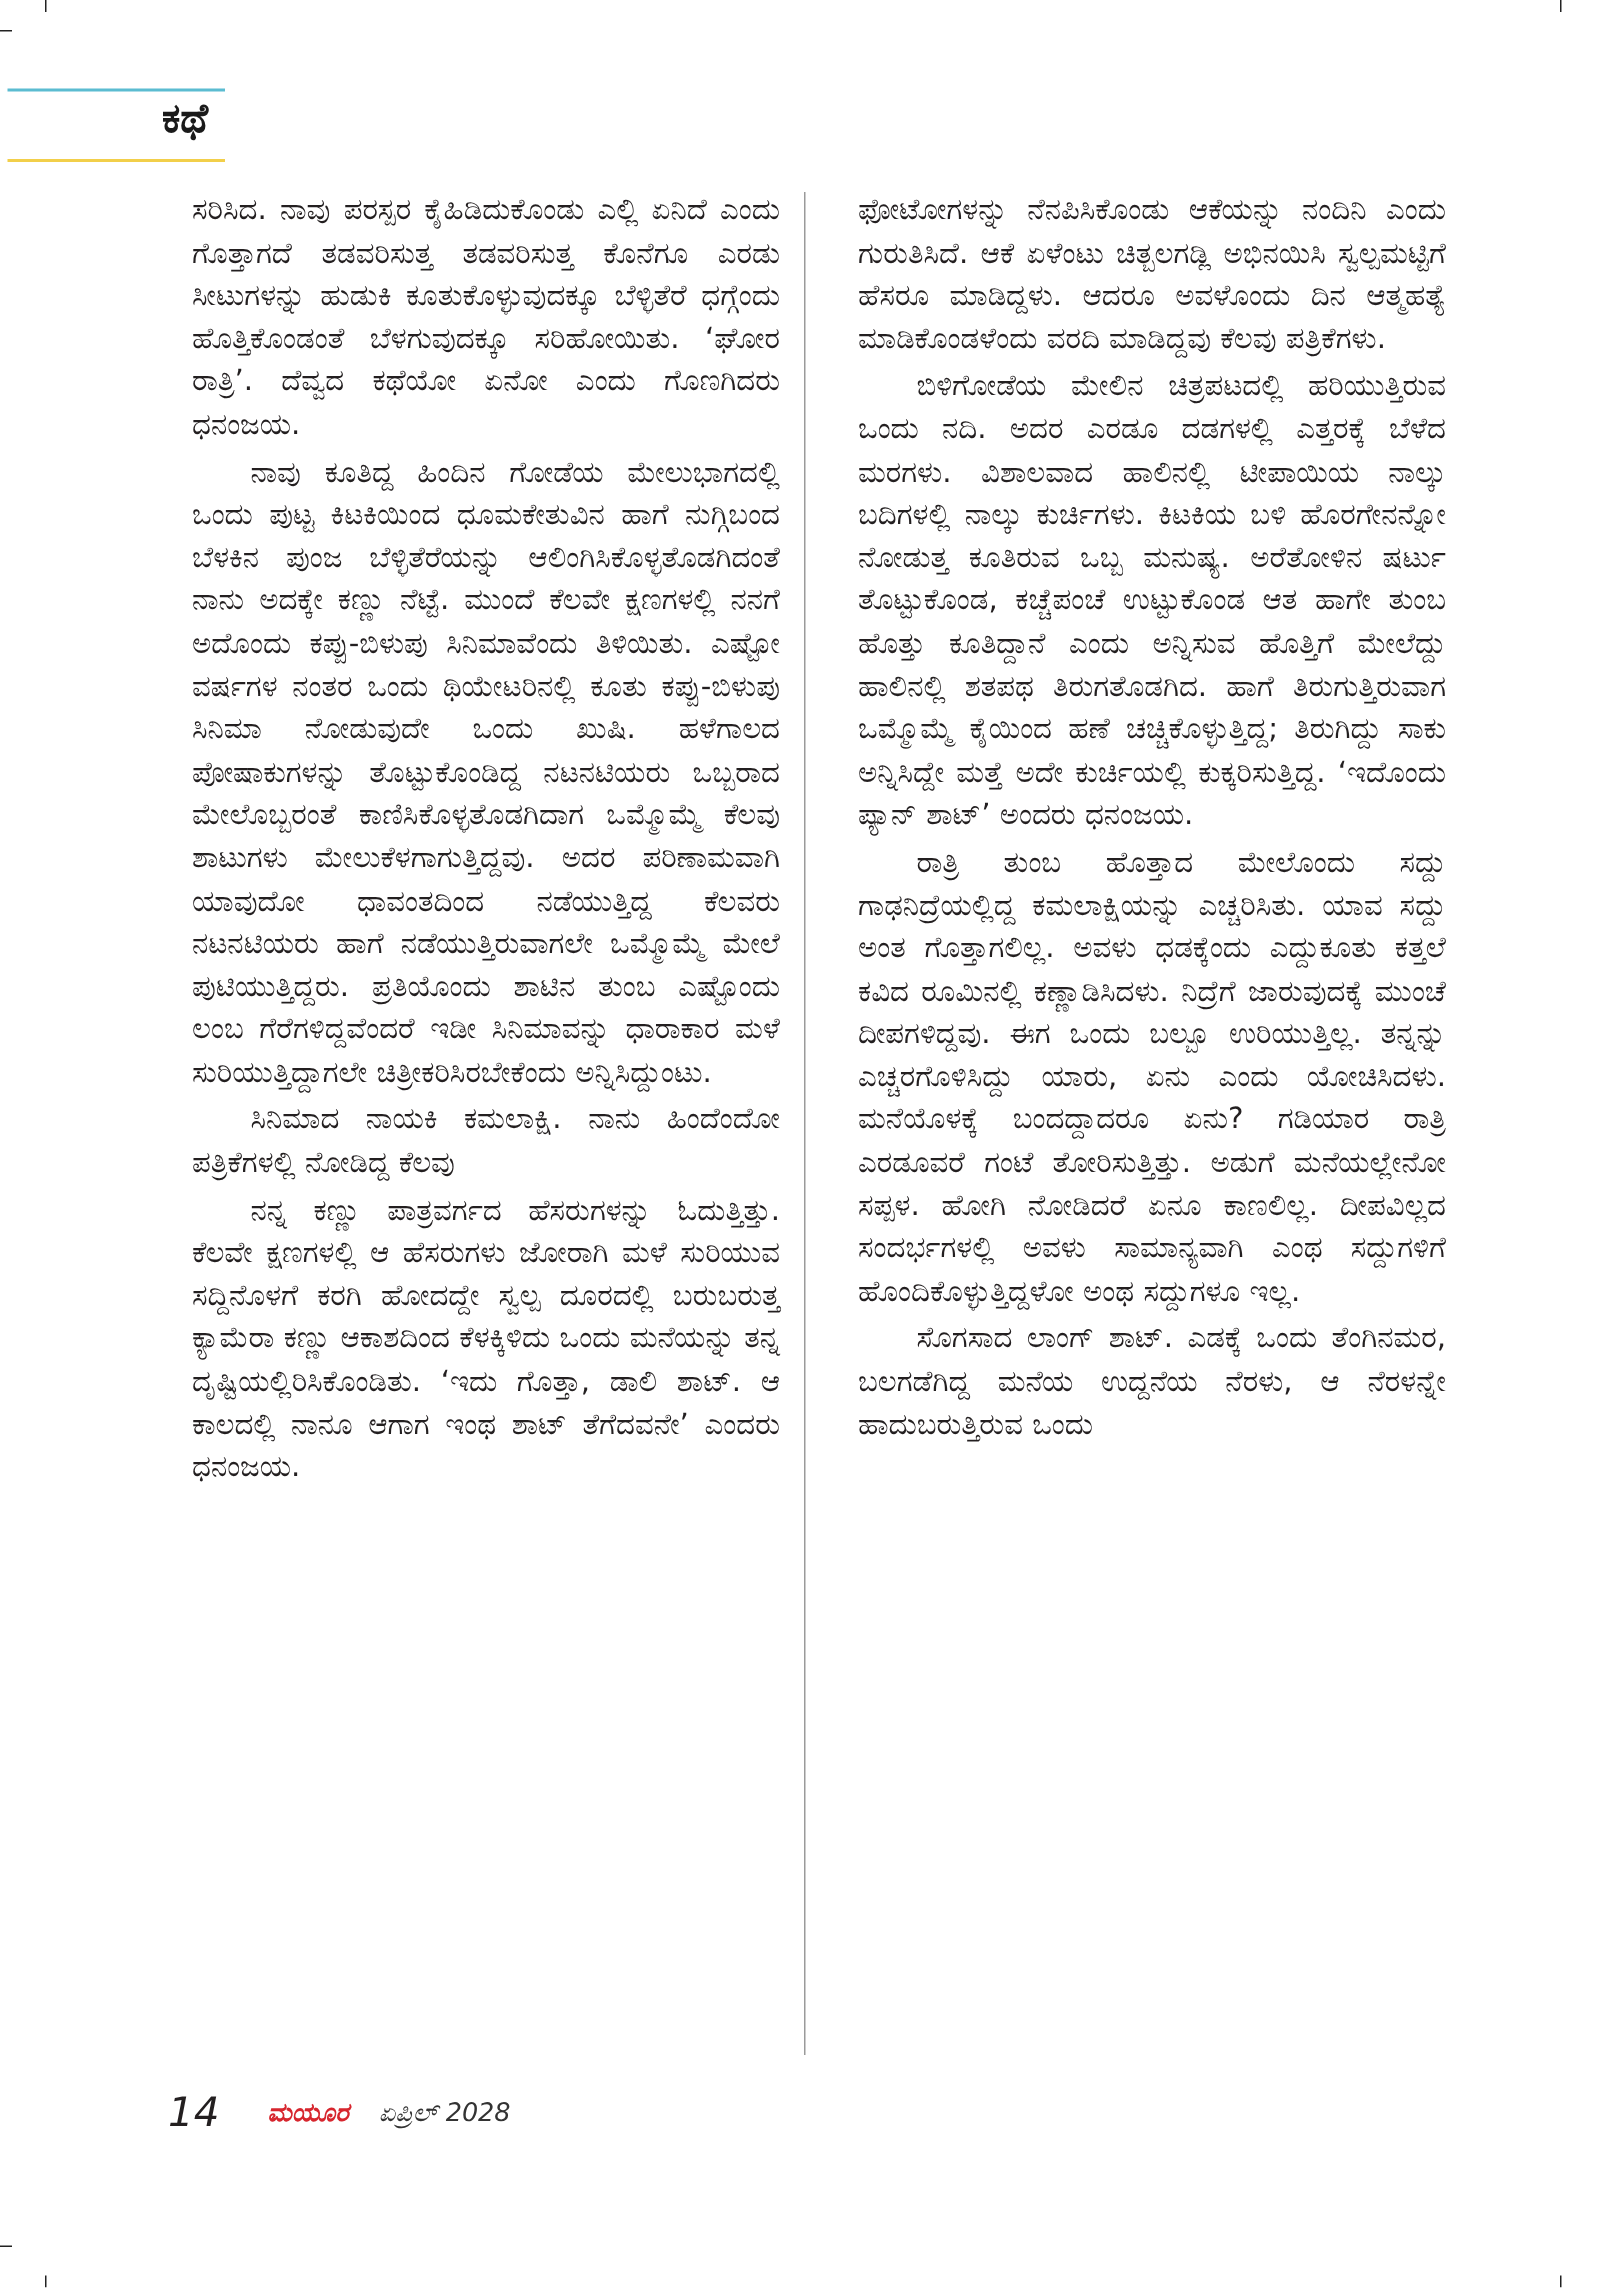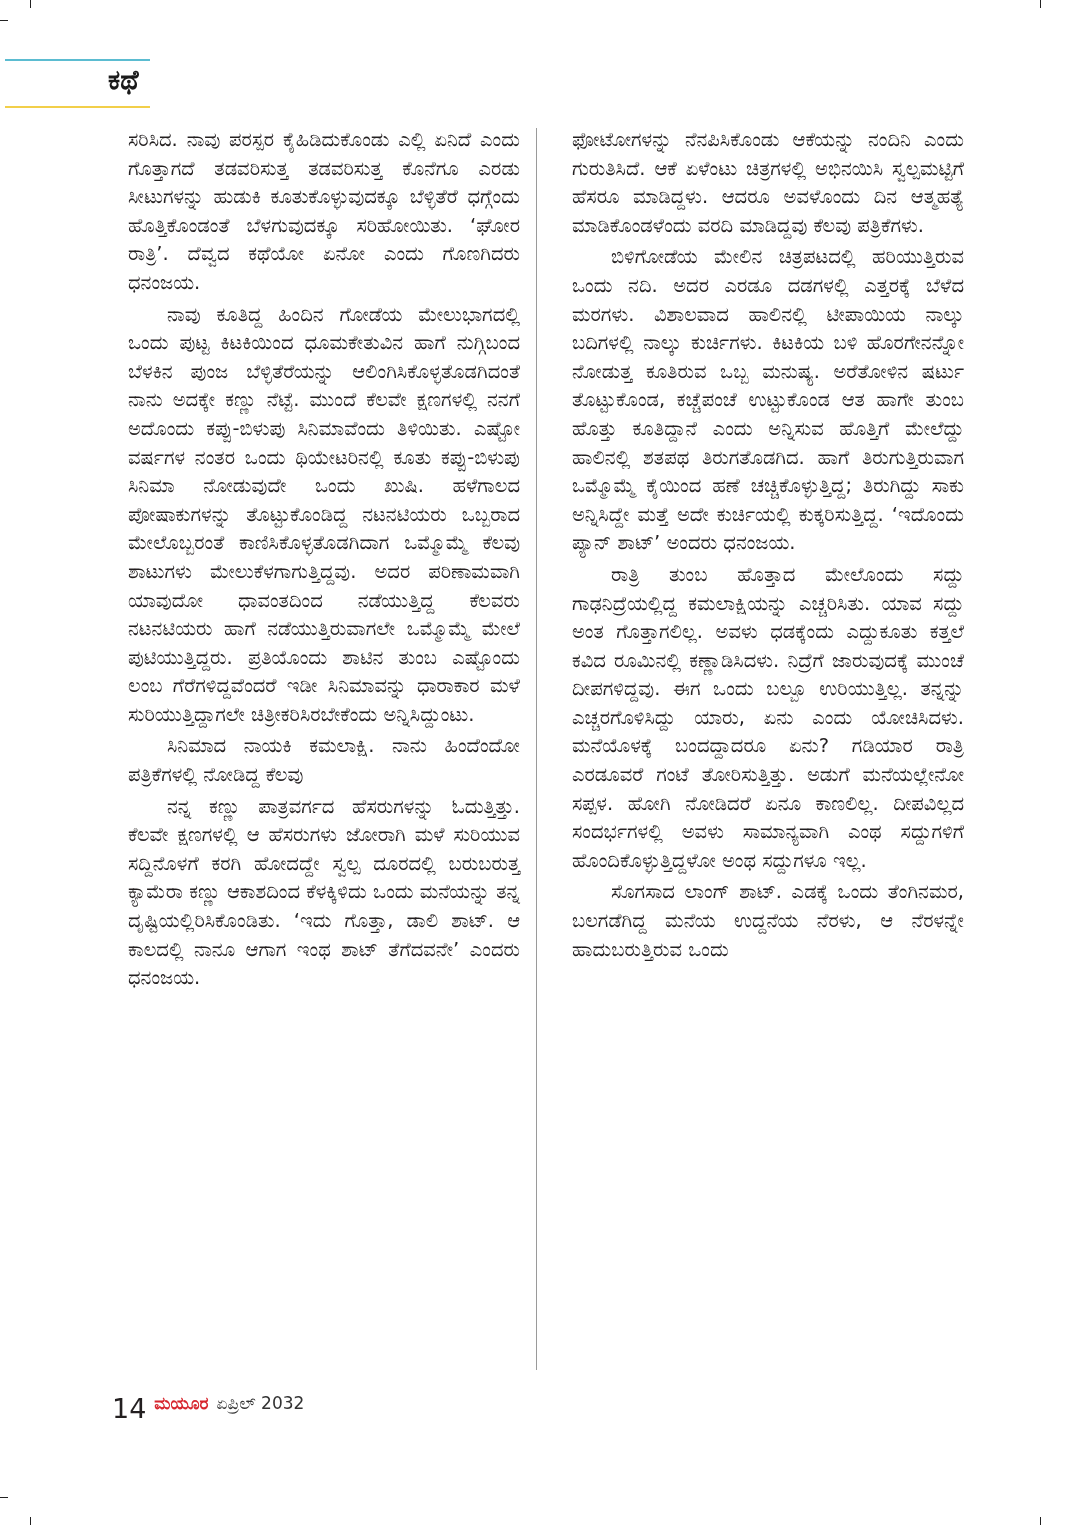--- a/index.html
+++ b/index.html
@@ -9,23 +9,23 @@
   .rule-top { position: absolute; left: 5px; top: 59px; width: 145px; height: 2px; background: #5bbcd1; }
   .rule-bottom { position: absolute; left: 5px; top: 106px; width: 145px; height: 2px; background: #f2cf4a; }
   .section-title { position: absolute; left: 108px; top: 64px; font-size: 27px; font-weight: bold; color: #1a1a1a; }
   .col { position: absolute; top: 126px; width: 408px; font-size: 19.5px; line-height: 28.6px;
          text-align: justify; }
   .col-left { left: 112px; }
   .col-right { left: 556px; }
   .col p { margin: 0 0 3px 16px; text-indent: 2em; }
   .col p.cont { text-indent: 0; }
   .divider { position: absolute; left: 536px; top: 128px; width: 1px; height: 1242px; background: #9a9a9a; }
-  .footer { position: absolute; left: 112px; top: 1393px; display: flex; align-items: flex-start; gap: 8px; }
+  .footer { position: absolute; left: 112px; top: 1393px; display: flex; align-items: center; gap: 20px; font-style: italic; }
   .page-num { font-size: 27px; color: #231f20; }
-  .mag-name { font-size: 17px; font-weight: bold; color: #d7262e; }
+  .mag-name { font-size: 17px; font-weight: bold; color: #d7262e; margin-left: 12px; }
   .issue-date { font-size: 17px; color: #333; }
 </style>
 </head>
 <body>
 
 <div class="crop" style="left:30px;top:0;width:1px;height:8px;"></div>
 <div class="crop" style="left:1040px;top:0;width:1px;height:8px;"></div>
 <div class="crop" style="left:0;top:20px;width:8px;height:1px;"></div>
 <div class="crop" style="left:0;top:1497px;width:8px;height:1px;"></div>
 <div class="crop" style="left:30px;top:1517px;width:1px;height:8px;"></div>
@@ -38,23 +38,23 @@
 <div class="col col-left">
   <p class="cont">ಸರಿಸಿದ. ನಾವು ಪರಸ್ಪರ ಕೈಹಿಡಿದುಕೊಂಡು ಎಲ್ಲಿ ಏನಿದೆ ಎಂದು ಗೊತ್ತಾಗದೆ ತಡವರಿಸುತ್ತ ತಡವರಿಸುತ್ತ ಕೊನೆಗೂ ಎರಡು ಸೀಟುಗಳನ್ನು ಹುಡುಕಿ ಕೂತುಕೊಳ್ಳುವುದಕ್ಕೂ ಬೆಳ್ಳಿತೆರೆ ಧಗ್ಗೆಂದು ಹೊತ್ತಿಕೊಂಡಂತೆ ಬೆಳಗುವುದಕ್ಕೂ ಸರಿಹೋಯಿತು. ‘ಘೋರ ರಾತ್ರಿ’. ದೆವ್ವದ ಕಥೆಯೋ ಏನೋ ಎಂದು ಗೊಣಗಿದರು ಧನಂಜಯ.</p>
   <p>ನಾವು ಕೂತಿದ್ದ ಹಿಂದಿನ ಗೋಡೆಯ ಮೇಲುಭಾಗದಲ್ಲಿ ಒಂದು ಪುಟ್ಟ ಕಿಟಕಿಯಿಂದ ಧೂಮಕೇತುವಿನ ಹಾಗೆ ನುಗ್ಗಿಬಂದ ಬೆಳಕಿನ ಪುಂಜ ಬೆಳ್ಳಿತೆರೆಯನ್ನು ಆಲಿಂಗಿಸಿಕೊಳ್ಳತೊಡಗಿದಂತೆ ನಾನು ಅದಕ್ಕೇ ಕಣ್ಣು ನೆಟ್ಟೆ. ಮುಂದೆ ಕೆಲವೇ ಕ್ಷಣಗಳಲ್ಲಿ ನನಗೆ ಅದೊಂದು ಕಪ್ಪು-ಬಿಳುಪು ಸಿನಿಮಾವೆಂದು ತಿಳಿಯಿತು. ಎಷ್ಟೋ ವರ್ಷಗಳ ನಂತರ ಒಂದು ಥಿಯೇಟರಿನಲ್ಲಿ ಕೂತು ಕಪ್ಪು-ಬಿಳುಪು ಸಿನಿಮಾ ನೋಡುವುದೇ ಒಂದು ಖುಷಿ. ಹಳೆಗಾಲದ ಪೋಷಾಕುಗಳನ್ನು ತೊಟ್ಟುಕೊಂಡಿದ್ದ ನಟನಟಿಯರು ಒಬ್ಬರಾದ ಮೇಲೊಬ್ಬರಂತೆ ಕಾಣಿಸಿಕೊಳ್ಳತೊಡಗಿದಾಗ ಒಮ್ಮೊಮ್ಮೆ ಕೆಲವು ಶಾಟುಗಳು ಮೇಲುಕೆಳಗಾಗುತ್ತಿದ್ದವು. ಅದರ ಪರಿಣಾಮವಾಗಿ ಯಾವುದೋ ಧಾವಂತದಿಂದ ನಡೆಯುತ್ತಿದ್ದ ಕೆಲವರು ನಟನಟಿಯರು ಹಾಗೆ ನಡೆಯುತ್ತಿರುವಾಗಲೇ ಒಮ್ಮೊಮ್ಮೆ ಮೇಲೆ ಪುಟಿಯುತ್ತಿದ್ದರು. ಪ್ರತಿಯೊಂದು ಶಾಟಿನ ತುಂಬ ಎಷ್ಟೊಂದು ಲಂಬ ಗೆರೆಗಳಿದ್ದವೆಂದರೆ ಇಡೀ ಸಿನಿಮಾವನ್ನು ಧಾರಾಕಾರ ಮಳೆ ಸುರಿಯುತ್ತಿದ್ದಾಗಲೇ ಚಿತ್ರೀಕರಿಸಿರಬೇಕೆಂದು ಅನ್ನಿಸಿದ್ದುಂಟು.</p>
   <p>ಸಿನಿಮಾದ ನಾಯಕಿ ಕಮಲಾಕ್ಷಿ. ನಾನು ಹಿಂದೆಂದೋ ಪತ್ರಿಕೆಗಳಲ್ಲಿ ನೋಡಿದ್ದ ಕೆಲವು</p>
   <p>ನನ್ನ ಕಣ್ಣು ಪಾತ್ರವರ್ಗದ ಹೆಸರುಗಳನ್ನು ಓದುತ್ತಿತ್ತು. ಕೆಲವೇ ಕ್ಷಣಗಳಲ್ಲಿ ಆ ಹೆಸರುಗಳು ಜೋರಾಗಿ ಮಳೆ ಸುರಿಯುವ ಸದ್ದಿನೊಳಗೆ ಕರಗಿ ಹೋದದ್ದೇ ಸ್ವಲ್ಪ ದೂರದಲ್ಲಿ ಬರುಬರುತ್ತ ಕ್ಯಾಮೆರಾ ಕಣ್ಣು ಆಕಾಶದಿಂದ ಕೆಳಕ್ಕಿಳಿದು ಒಂದು ಮನೆಯನ್ನು ತನ್ನ ದೃಷ್ಟಿಯಲ್ಲಿರಿಸಿಕೊಂಡಿತು. ‘ಇದು ಗೊತ್ತಾ, ಡಾಲಿ ಶಾಟ್. ಆ ಕಾಲದಲ್ಲಿ ನಾನೂ ಆಗಾಗ ಇಂಥ ಶಾಟ್ ತೆಗೆದವನೇ’ ಎಂದರು ಧನಂಜಯ.</p>
 </div>
 
 <div class="divider"></div>
 
 <div class="col col-right">
-  <p class="cont">ಫೋಟೋಗಳನ್ನು ನೆನಪಿಸಿಕೊಂಡು ಆಕೆಯನ್ನು ನಂದಿನಿ ಎಂದು ಗುರುತಿಸಿದೆ. ಆಕೆ ಏಳೆಂಟು ಚಿತ್ರಗಳಲ್ಲಿ ಅಭಿನಯಿಸಿ ಸ್ವಲ್ಪಮಟ್ಟಿಗೆ ಹೆಸರೂ ಮಾಡಿದ್ದಳು. ಆದರೂ ಅವಳೊಂದು ದಿನ ಆತ್ಮಹತ್ಯೆ ಮಾಡಿಕೊಂಡಳೆಂದು ವರದಿ ಮಾಡಿದ್ದವು ಕೆಲವು ಪತ್ರಿಕೆಗಳು.</p>
+  <p class="cont">ಫೋಟೋಗಳನ್ನು ನೆನಪಿಸಿಕೊಂಡು ಆಕೆಯನ್ನು ನಂದಿನಿ ಎಂದು ಗುರುತಿಸಿದೆ. ಆಕೆ ಏಳೆಂಟು ಚಿತ್ಬಲಗಡ್ಲಿ ಅಭಿನಯಿಸಿ ಸ್ವಲ್ಪಮಟ್ಟಿಗೆ ಹೆಸರೂ ಮಾಡಿದ್ದಳು. ಆದರೂ ಅವಳೊಂದು ದಿನ ಆತ್ಮಹತ್ಯೆ ಮಾಡಿಕೊಂಡಳೆಂದು ವರದಿ ಮಾಡಿದ್ದವು ಕೆಲವು ಪತ್ರಿಕೆಗಳು.</p>
   <p>ಬಿಳಿಗೋಡೆಯ ಮೇಲಿನ ಚಿತ್ರಪಟದಲ್ಲಿ ಹರಿಯುತ್ತಿರುವ ಒಂದು ನದಿ. ಅದರ ಎರಡೂ ದಡಗಳಲ್ಲಿ ಎತ್ತರಕ್ಕೆ ಬೆಳೆದ ಮರಗಳು. ವಿಶಾಲವಾದ ಹಾಲಿನಲ್ಲಿ ಟೀಪಾಯಿಯ ನಾಲ್ಕು ಬದಿಗಳಲ್ಲಿ ನಾಲ್ಕು ಕುರ್ಚಿಗಳು. ಕಿಟಕಿಯ ಬಳಿ ಹೊರಗೇನನ್ನೋ ನೋಡುತ್ತ ಕೂತಿರುವ ಒಬ್ಬ ಮನುಷ್ಯ. ಅರೆತೋಳಿನ ಷರ್ಟು ತೊಟ್ಟುಕೊಂಡ, ಕಚ್ಚೆಪಂಚೆ ಉಟ್ಟುಕೊಂಡ ಆತ ಹಾಗೇ ತುಂಬ ಹೊತ್ತು ಕೂತಿದ್ದಾನೆ ಎಂದು ಅನ್ನಿಸುವ ಹೊತ್ತಿಗೆ ಮೇಲೆದ್ದು ಹಾಲಿನಲ್ಲಿ ಶತಪಥ ತಿರುಗತೊಡಗಿದ. ಹಾಗೆ ತಿರುಗುತ್ತಿರುವಾಗ ಒಮ್ಮೊಮ್ಮೆ ಕೈಯಿಂದ ಹಣೆ ಚಚ್ಚಿಕೊಳ್ಳುತ್ತಿದ್ದ; ತಿರುಗಿದ್ದು ಸಾಕು ಅನ್ನಿಸಿದ್ದೇ ಮತ್ತೆ ಅದೇ ಕುರ್ಚಿಯಲ್ಲಿ ಕುಕ್ಕರಿಸುತ್ತಿದ್ದ. ‘ಇದೊಂದು ಪ್ಯಾನ್ ಶಾಟ್’ ಅಂದರು ಧನಂಜಯ.</p>
   <p>ರಾತ್ರಿ ತುಂಬ ಹೊತ್ತಾದ ಮೇಲೊಂದು ಸದ್ದು ಗಾಢನಿದ್ರೆಯಲ್ಲಿದ್ದ ಕಮಲಾಕ್ಷಿಯನ್ನು ಎಚ್ಚರಿಸಿತು. ಯಾವ ಸದ್ದು ಅಂತ ಗೊತ್ತಾಗಲಿಲ್ಲ. ಅವಳು ಧಡಕ್ಕೆಂದು ಎದ್ದುಕೂತು ಕತ್ತಲೆ ಕವಿದ ರೂಮಿನಲ್ಲಿ ಕಣ್ಣಾಡಿಸಿದಳು. ನಿದ್ರೆಗೆ ಜಾರುವುದಕ್ಕೆ ಮುಂಚೆ ದೀಪಗಳಿದ್ದವು. ಈಗ ಒಂದು ಬಲ್ಬೂ ಉರಿಯುತ್ತಿಲ್ಲ. ತನ್ನನ್ನು ಎಚ್ಚರಗೊಳಿಸಿದ್ದು ಯಾರು, ಏನು ಎಂದು ಯೋಚಿಸಿದಳು. ಮನೆಯೊಳಕ್ಕೆ ಬಂದದ್ದಾದರೂ ಏನು? ಗಡಿಯಾರ ರಾತ್ರಿ ಎರಡೂವರೆ ಗಂಟೆ ತೋರಿಸುತ್ತಿತ್ತು. ಅಡುಗೆ ಮನೆಯಲ್ಲೇನೋ ಸಪ್ಪಳ. ಹೋಗಿ ನೋಡಿದರೆ ಏನೂ ಕಾಣಲಿಲ್ಲ. ದೀಪವಿಲ್ಲದ ಸಂದರ್ಭಗಳಲ್ಲಿ ಅವಳು ಸಾಮಾನ್ಯವಾಗಿ ಎಂಥ ಸದ್ದುಗಳಿಗೆ ಹೊಂದಿಕೊಳ್ಳುತ್ತಿದ್ದಳೋ ಅಂಥ ಸದ್ದುಗಳೂ ಇಲ್ಲ.</p>
   <p>ಸೊಗಸಾದ ಲಾಂಗ್ ಶಾಟ್. ಎಡಕ್ಕೆ ಒಂದು ತೆಂಗಿನಮರ, ಬಲಗಡೆಗಿದ್ದ ಮನೆಯ ಉದ್ದನೆಯ ನೆರಳು, ಆ ನೆರಳನ್ನೇ ಹಾದುಬರುತ್ತಿರುವ ಒಂದು</p>
 </div>
 
 <div class="footer">
   <span class="page-num">14</span>
   <span class="mag-name">ಮಯೂರ</span>
-  <span class="issue-date">ಏಪ್ರಿಲ್ 2032</span>
+  <span class="issue-date">ಏಪ್ರಿಲ್ 2028</span>
 </div>
 
 </body></html>

